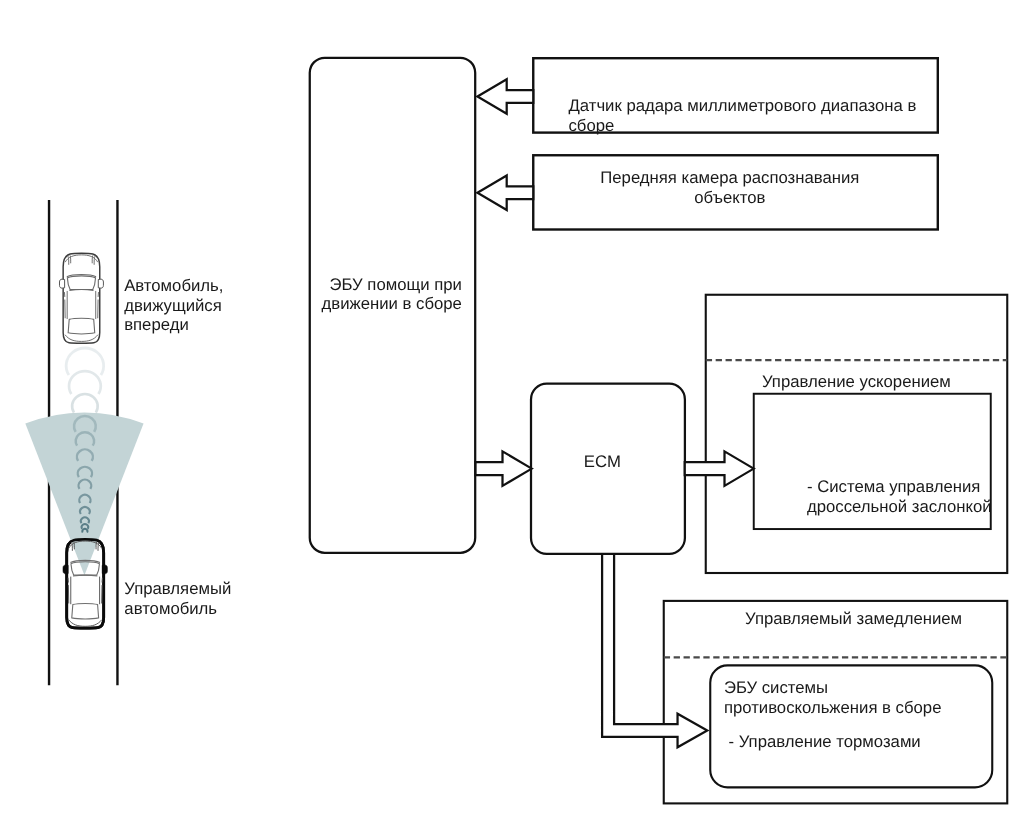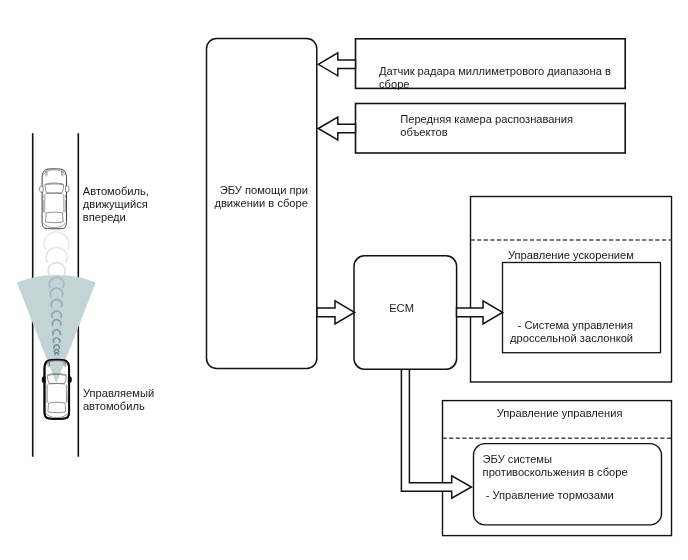--- a/index.html
+++ b/index.html
@@ -118,23 +118,23 @@
 
 <div class="txt" id="lbl-front" style="left: 82.8px; top: 184.5px;">Автомобиль,
 движущийся
 впереди</div>
 <div class="txt" id="lbl-own" style="left: 82.9px; top: 387.2px;">Управляемый
 автомобиль</div>
 <div class="txt" id="lbl-ecu" style="left: 214.4px; top: 184.4px; text-align: right;">ЭБУ помощи при
 движении в сборе</div>
 <div class="txt" id="lbl-radar" style="left: 379px; top: 49.4px; margin-top: 16px;">Датчик радара миллиметрового диапазона в
 сборе</div>
-<div class="txt" id="lbl-camera" style="left: 400.2px; top: 113.1px;">Передняя камера распознавания
+<div class="txt" id="lbl-camera" style="left: 400.2px; top: 113.1px; text-align: center;">Передняя камера распознавания
 объектов</div>
 <div class="txt" id="lbl-ecm" style="left: 389.2px; top: 302px;">ECM</div>
 <div class="txt" id="lbl-accel" style="left: 508px; top: 203.9px; margin-top: 45px;">Управление ускорением</div>
-<div class="txt" id="lbl-accel-inner2" style="left: 510px; top: 318.7px; text-align: right;">- Система управления
+<div class="txt" id="lbl-accel-inner2" style="left: 538px; top: 318.7px;">- Система управления
 дроссельной заслонкой</div>
-<div class="txt" id="lbl-decel" style="left: 496.7px; top: 406.6px;">Управление управления</div>
+<div class="txt" id="lbl-decel" style="left: 496.7px; top: 406.6px;">Управляемый замедлением</div>
 <div class="txt" id="lbl-decel-inner2" style="left: 482.6px; top: 488.6px;"> - Управление тормозами</div>
 <div class="txt" id="lbl-decel-inner" style="left: 482.6px; top: 452.8px;">ЭБУ системы
 противоскольжения в сборе</div>
 </div>
 
 </body></html>

